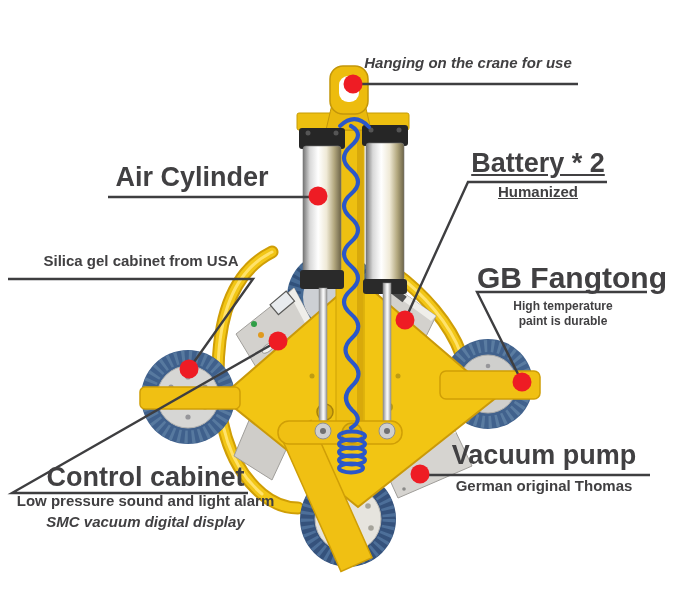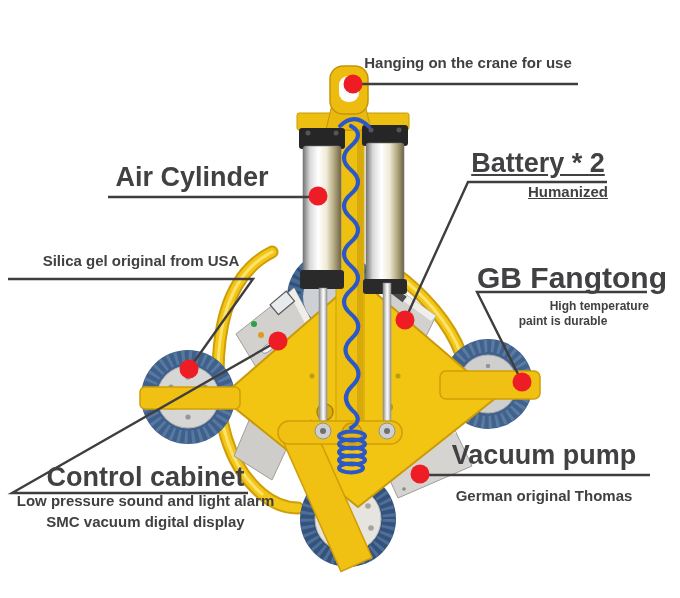--- a/index.html
+++ b/index.html
@@ -6,21 +6,21 @@
   .canvas {
     position:relative; width:680px; height:598px; background:#ffffff;
     font-family:"Liberation Sans", sans-serif; overflow:hidden;
   }
   .canvas svg { position:absolute; left:0; top:0; }
   .lbl { position:absolute; color:#414042; text-align:center; }
   .lbl .t { display:block; font-weight:bold; font-size:27px; line-height:1.06; white-space:nowrap; }
   .lbl .s { display:block; font-weight:bold; font-size:15px; line-height:1.25; white-space:nowrap; }
   .lbl-fangtong .t { font-size:30px; }
   .lbl-fangtong .s { font-size:12px; }
-  .mt3 { margin-top:3px; } .mt5 { margin-top:5px;text-align:right; } .mt6 { margin-top:6px; } .mt7 { margin-top:17px; }
+  .mt3 { margin-top:3px;font-style:italic; } .mt5 { margin-top:5px; } .mt6 { margin-top:6px; } .mt7 { margin-top:7px; }
 </style>
 </head>
 <body>
 
 <div class="canvas">
 
 <svg width="680" height="598" viewBox="0 0 680 598">
   <defs>
     <linearGradient id="chrome" x1="0" y1="0" x2="1" y2="0">
       <stop offset="0" stop-color="#757575"></stop>
@@ -209,21 +209,21 @@
 <div class="lbl" style="left:86px; top:163px; width:212px;">
   <span class="t">Air Cylinder</span>
 </div>
 
 <div class="lbl" style="left:468px; top:149px; width:140px;text-decoration:underline;">
   <span class="t">Battery * 2</span>
   <span class="s mt5">Humanized</span>
 </div>
 
 <div class="lbl" style="left:3px; top:246px; width:276px;">
-  <span class="s mt6">Silica gel original from USA</span>
+  <span class="s mt6">Silica gel cabinet from USA</span>
 </div>
 
 <div class="lbl lbl-fangtong" style="left:477px; top:262px; width:172px;">
   <span class="t">GB Fangtong</span>
   <span class="s mt5">High temperature</span>
   <span class="s">paint is durable</span>
 </div>
 
 <div class="lbl" style="left:3px; top:463px; width:285px;">
   <span class="t">Control cabinet</span>

